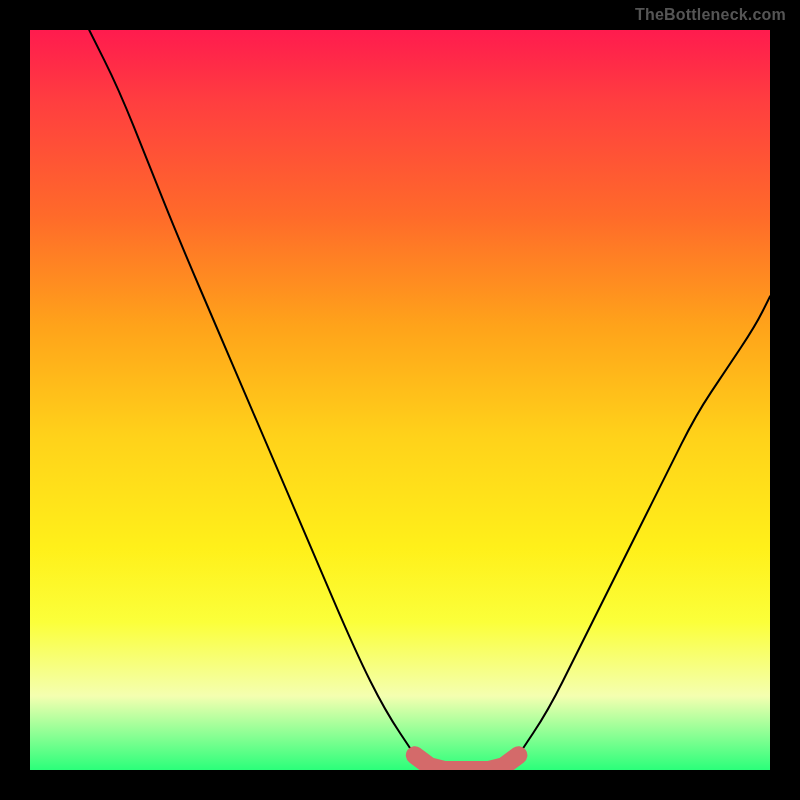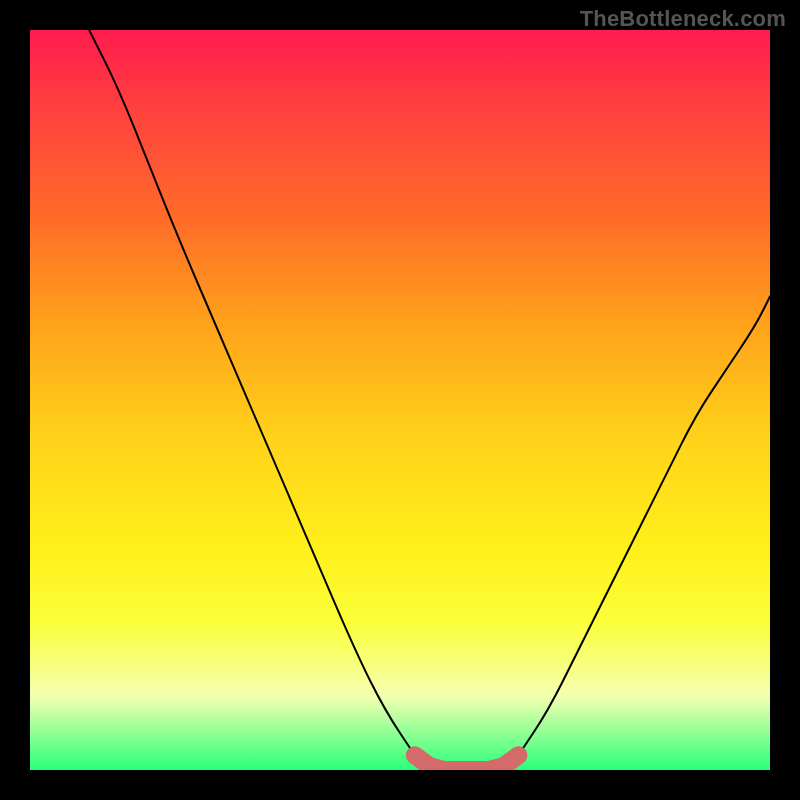--- a/index.html
+++ b/index.html
@@ -32,21 +32,21 @@
       #fff01a 70%,
       #fbff3a 80%,
       #f4ffb0 90%,
       #2bff7a 100%
     );
   }
   .watermark {
     position: absolute;
     top: 6px;
     right: 14px;
-    font-size: 22px;
+    font-size: 16px;
     font-weight: 600;
     color: #555;
     letter-spacing: 0.2px;
     user-select: none;
   }
   svg.curves {
     position: absolute;
     left: 0;
     top: 0;
     width: 740px;

